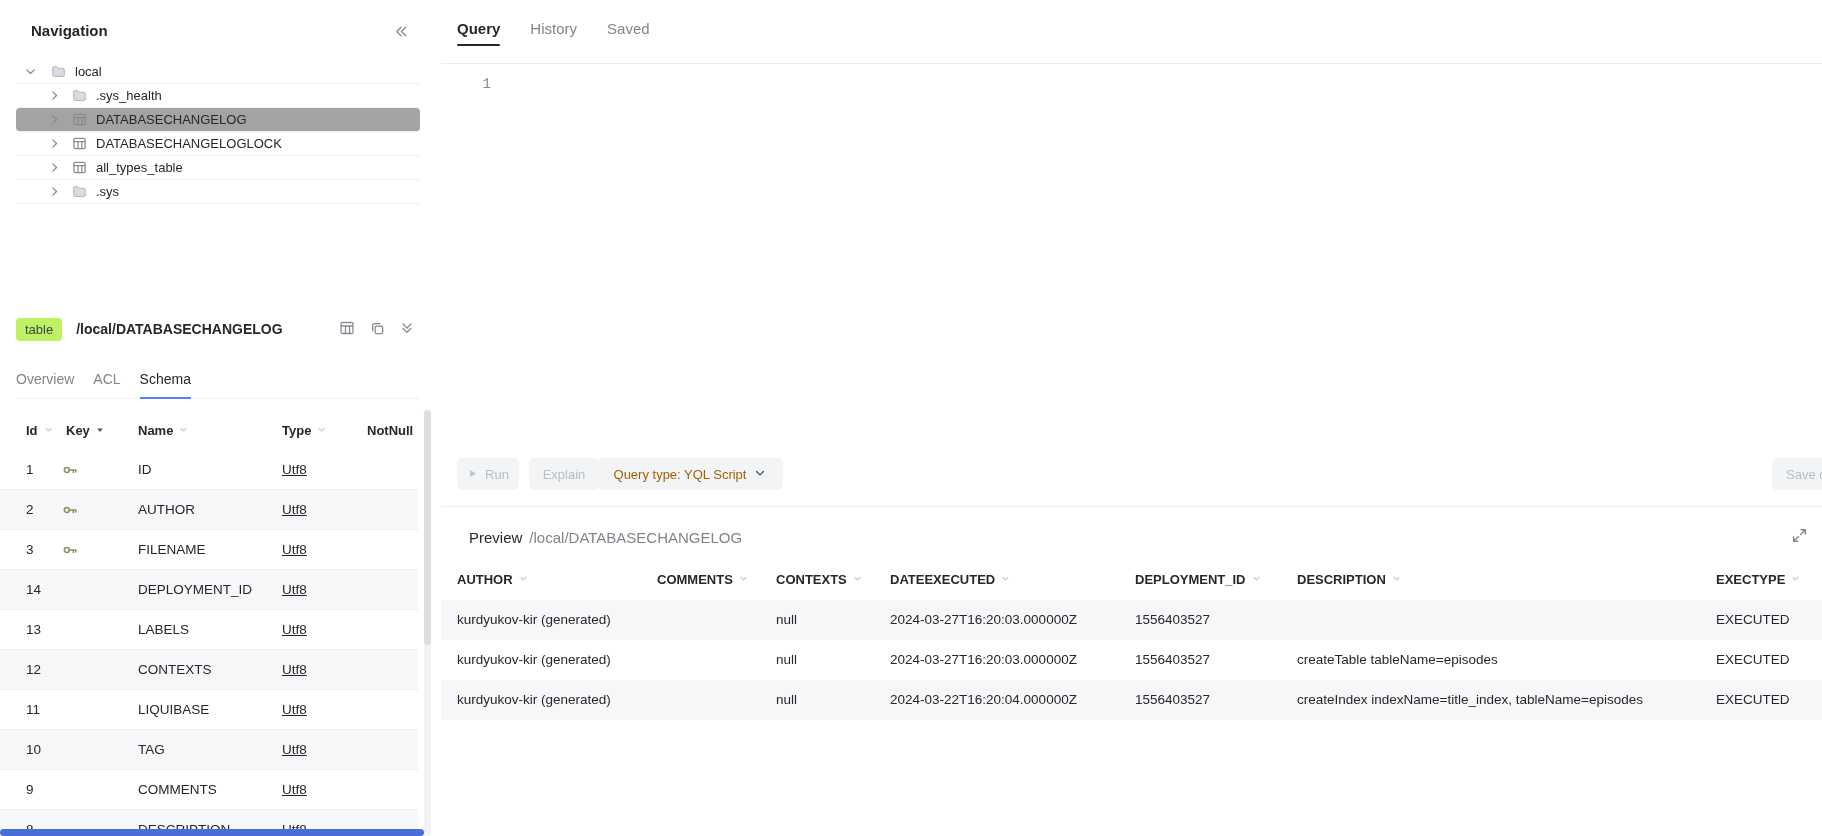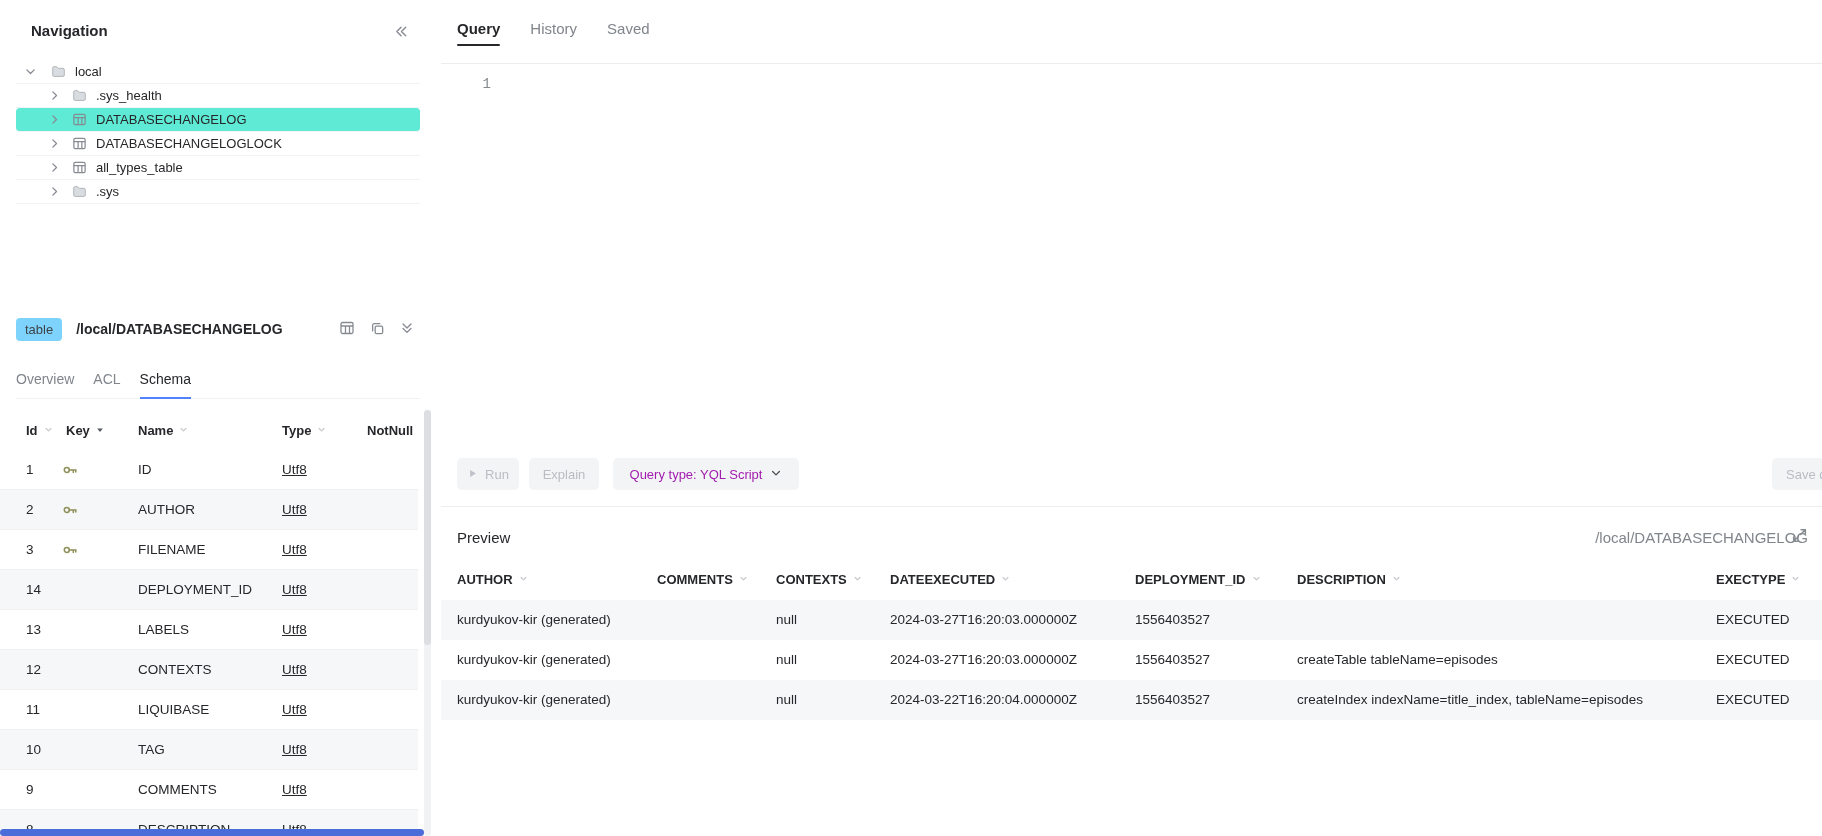--- a/index.html
+++ b/index.html
@@ -10,28 +10,28 @@
   
   .left-panel { position:absolute; left:0; top:0; width:436px; height:836px; background:#fff; }
   .nav-header { position:absolute; top:22px; left:31px; right:16px; height:22px; }
   .nav-title { font-size:15px; font-weight:700; color:#26272a; }
   .collapse-btn { position:absolute; top:22px; left:392px; background:none; border:none; cursor:pointer; padding:2px; }
 
   .tree { position:absolute; top:60px; left:16px; width:404px; list-style:none; }
   .tree-row { height:24px; display:flex; align-items:center; border-bottom:1px solid #f1f2f4; cursor:pointer; }
   .tree-row.lvl0 { padding-left:8px; }
   .tree-row.lvl1 { padding-left:32px; }
-  .tree-row.selected { background:#5eead4; border-radius:4px; }
+  .tree-row.selected { background:#a3a3a3; border-radius:4px; }
   .chev { width:14px; margin-right:13px; display:flex; align-items:center; }
   .lvl1 .chev { margin-right:10px; }
   .ticon { width:16px; margin-right:8px; display:flex; align-items:center; }
   .tlabel { font-size:13px; color:#26272a; white-space:nowrap; }
 
   .obj-header { position:absolute; top:312px; left:16px; width:404px; height:34px; display:flex; align-items:center; }
-  .chip { background:#7dd3fc; border-radius:4px; padding:4px 9px; font-size:13px; color:#3f434a; }
+  .chip { background:#bef264; border-radius:4px; padding:4px 9px; font-size:13px; color:#3f434a; }
   .obj-path { margin-left:14px; font-size:14px; font-weight:700; color:#26272a; white-space:nowrap; }
   .obj-icons { position:absolute; right:6px; top:8px; display:flex; gap:15px; }
   .icon-btn { background:none; border:none; padding:0; cursor:pointer; display:flex; align-items:center; }
 
   .obj-tabs { position:absolute; top:362px; left:16px; width:404px; height:37px; display:flex; gap:19px; border-bottom:1px solid #f0f1f3; }
   .otab { font-size:14px; color:#80858c; line-height:35px; position:relative; cursor:pointer; white-space:nowrap; }
   .otab.active { color:#26272a; }
   .otab.active::after { content:""; position:absolute; left:0; right:0; bottom:-1px; height:2px; background:#5282ff; }
 
   .schema-table { position:absolute; top:410px; left:0; width:418px; height:426px; overflow:hidden; }
@@ -60,26 +60,26 @@
 
   .editor { position:absolute; top:64px; left:0; right:0; height:392px; cursor:text; }
   .line-num { position:absolute; top:12px; left:30px; width:20px; text-align:right;
     font-family:"Liberation Mono", monospace; font-size:14px; color:#85888e; }
 
   .toolbar { position:absolute; top:458px; left:16px; right:0; height:32px; }
   .btn { position:absolute; top:0; height:32px; border-radius:5px; background:#f3f4f6; border:none;
     font-size:13px; font-family:inherit; display:flex; align-items:center; justify-content:center; cursor:pointer; white-space:nowrap; }
   .btn-run { left:0; width:62px; color:#b9bdc3; gap:7px; }
   .btn-explain { left:72px; width:70px; color:#b9bdc3; }
-  .btn-qtype { left:156px; width:186px; color:#a21caf; gap:8px; }
+  .btn-qtype { left:140px; width:186px; color:#a16207; gap:8px; }
   .btn-save { left:1315px; width:120px; color:#b9bdc3; justify-content:flex-start; padding-left:14px; }
 
   .section-divider { position:absolute; top:506px; left:0; right:0; height:1px; background:#ecedef; }
 
-  .preview-header { position:absolute; top:522px; left:16px; right:14px; height:30px; display:flex; align-items:center;justify-content:space-between; }
+  .preview-header { position:absolute; top:522px; left:28px; right:14px; height:30px; display:flex; align-items:center; }
   .pv-title { font-size:15px; color:#26272a; }
   .pv-path { font-size:15px; color:#80858c; margin-left:7px; }
   .fullscreen-btn { position:absolute; right:0; top:5px; background:none; border:none; padding:0; cursor:pointer; }
 
   .preview-table { position:absolute; top:558px; left:0; right:0; }
   .p-head { position:relative; height:42px; }
   .p-head .th { position:absolute; top:0; height:42px; display:flex; align-items:center; gap:5px;
     font-weight:700; font-size:13px; color:#26272a; white-space:nowrap; cursor:pointer; }
   .pcol1 { left:16px; } .pcol2 { left:216px; } .pcol3 { left:335px; } .pcol4 { left:449px; }
   .pcol5 { left:694px; } .pcol6 { left:856px; } .pcol7 { left:1275px; }

